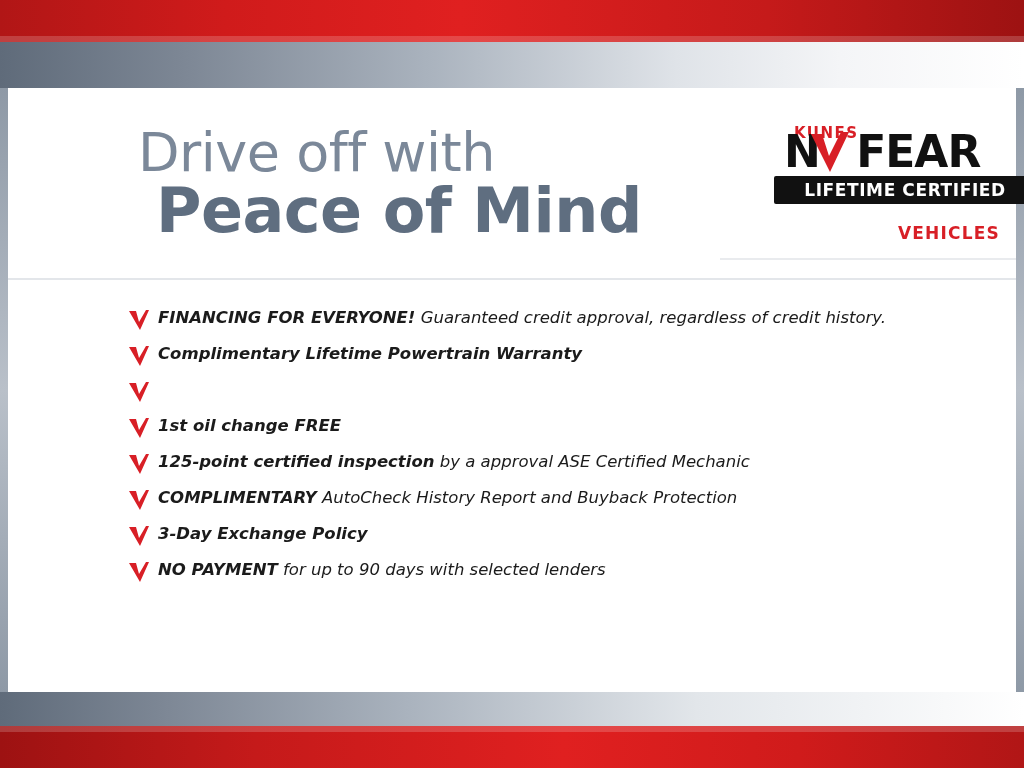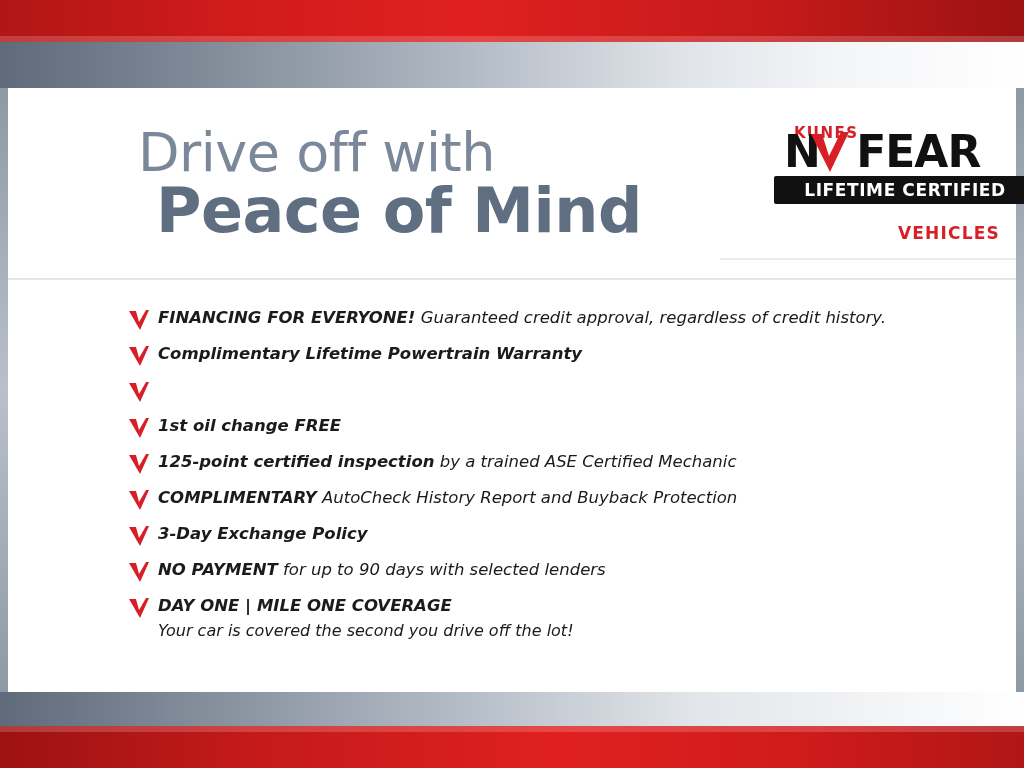--- a/index.html
+++ b/index.html
@@ -301,21 +301,21 @@
       </span>
       <span class="txt"><b>1st oil change FREE</b><span></span></span>
     </div>
 
     <div class="bullet">
       <span class="check">
         <svg width="22" height="22" viewBox="0 0 22 22">
             <path d="M1 2 L8 2 L11 13 L18 1 L21 1 L12 21 Z" fill="#d81f26"></path>
           </svg>
       </span>
-      <span class="txt"><b>125-point certified inspection</b><span> by a trained ASE Certified Mechanic</span></span>
+      <span class="txt"><b>125-point certified inspection</b><span> by a approval ASE Certified Mechanic</span></span>
     </div>
 
     <div class="bullet">
       <span class="check">
         <svg width="22" height="22" viewBox="0 0 22 22">
             <path d="M1 2 L8 2 L11 13 L18 1 L21 1 L12 21 Z" fill="#d81f26"></path>
           </svg>
       </span>
       <span class="txt"><b>COMPLIMENTARY</b><span> AutoCheck History Report and Buyback Protection</span></span>
     </div>
@@ -331,27 +331,19 @@
 
     <div class="bullet">
       <span class="check">
         <svg width="22" height="22" viewBox="0 0 22 22">
             <path d="M1 2 L8 2 L11 13 L18 1 L21 1 L12 21 Z" fill="#d81f26"></path>
           </svg>
       </span>
       <span class="txt"><b>NO PAYMENT</b><span> for up to 90 days with selected lenders</span></span>
     </div>
 
-    <div class="bullet">
-      <span class="check">
-        <svg width="22" height="22" viewBox="0 0 22 22">
-            <path d="M1 2 L8 2 L11 13 L18 1 L21 1 L12 21 Z" fill="#d81f26"></path>
-          </svg>
-      </span>
-      <span class="txt"><b>DAY ONE | MILE ONE COVERAGE</b><span></span><span class="sub">Your car is covered the second you drive off the lot!</span></span>
-    </div>
 
   </div>
 
   <div class="bottom-gray"></div>
   <div class="bottom-red"></div>
 
 </div>
 
 </body></html>

